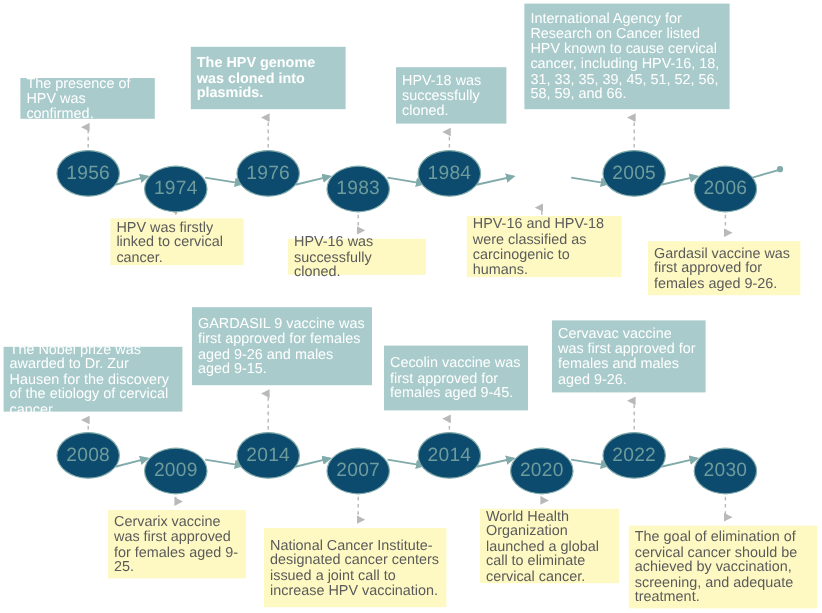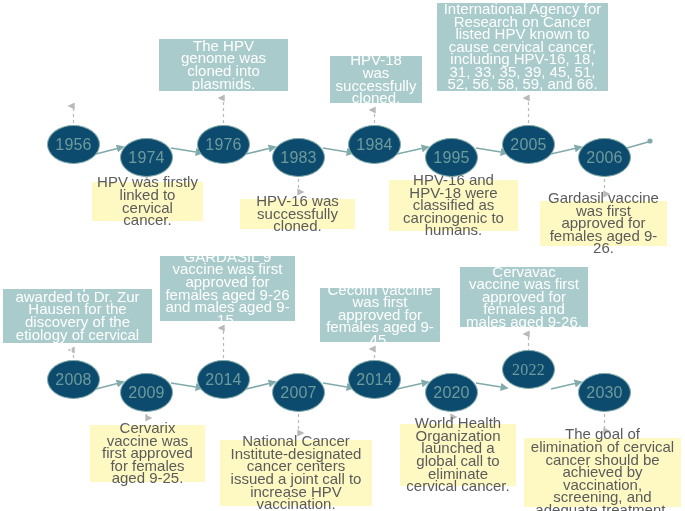--- a/index.html
+++ b/index.html
@@ -40,23 +40,23 @@
     font-size: 16px;
     letter-spacing: 0.2px;
     z-index: 3;
   }
   .callout {
     position: absolute;
     box-sizing: border-box;
     display: flex;
     align-items: center;
     justify-content: center;
-    text-align: center;
+    text-align: left;
     line-height: 12.6px;
-    font-size: 15px;
+    font-size: 12px;
     padding: 4px 5px;
     z-index: 2;
   }
   .callout.teal {
     background: #a9cbcb;
     color: #ffffff;
   }
   .callout.grey {
     background: #fef9c3;
     color: #5b5b5b;
@@ -109,73 +109,75 @@
       <line x1="73.5" y1="358" x2="73.5" y2="350" stroke="#b9b9b9" stroke-width="1.2" stroke-dasharray="3,3" marker-end="url(#arrow-dash-up)"></line>
       <line x1="146.5" y1="414" x2="146.5" y2="418" stroke="#b9b9b9" stroke-width="1.2" stroke-dasharray="3,3" marker-end="url(#arrow-dash-down)"></line>
       <line x1="223.5" y1="358" x2="223.5" y2="328" stroke="#b9b9b9" stroke-width="1.2" stroke-dasharray="3,3" marker-end="url(#arrow-dash-up)"></line>
       <line x1="298.5" y1="414" x2="298.5" y2="433" stroke="#b9b9b9" stroke-width="1.2" stroke-dasharray="3,3" marker-end="url(#arrow-dash-down)"></line>
       <line x1="374.5" y1="358" x2="374.5" y2="349" stroke="#b9b9b9" stroke-width="1.2" stroke-dasharray="3,3" marker-end="url(#arrow-dash-up)"></line>
       <line x1="451.5" y1="414" x2="451.5" y2="417" stroke="#b9b9b9" stroke-width="1.2" stroke-dasharray="3,3" marker-end="url(#arrow-dash-down)"></line>
       <line x1="528.5" y1="358" x2="528.5" y2="334" stroke="#b9b9b9" stroke-width="1.2" stroke-dasharray="3,3" marker-end="url(#arrow-dash-up)"></line>
       <line x1="604.5" y1="414" x2="604.5" y2="431" stroke="#b9b9b9" stroke-width="1.2" stroke-dasharray="3,3" marker-end="url(#arrow-dash-down)"></line>
     </svg>
 <div class="node" style="left: 47px; top: 125px;">1956</div>
+    <div class="callout teal" style="left: 17px; top: 65px; width: 112px; height: 34px;">
+      <span>The presence of HPV was confirmed.</span>
+    </div>
     <div class="node" style="left: 120px; top: 138px;">1974</div>
     <div class="callout grey" style="left: 92px; top: 182px; width: 111px; height: 39px;">
       <span>HPV was firstly linked to cervical cancer.</span>
     </div>
     <div class="node" style="left: 197px; top: 125px;">1976</div>
-    <div class="callout teal" style="left: 159px; top: 39px; width: 129px; height: 52px;">
+    <div class="callout teal" style="left: 159px; top: 39px; width: 129px; height: 52px; font-weight: bold;">
       <span>The HPV genome was cloned into plasmids.</span>
     </div>
     <div class="node" style="left: 272px; top: 138px;">1983</div>
     <div class="callout grey" style="left: 240px; top: 199px; width: 115px; height: 30px;">
       <span>HPV-16 was successfully cloned.</span>
     </div>
     <div class="node" style="left: 348px; top: 125px;">1984</div>
     <div class="callout teal" style="left: 330px; top: 56px; width: 92px; height: 47px;">
       <span>HPV-18 was successfully cloned.</span>
     </div>
-    <div class="node" style="left: 425px; top: 138px;">1995</div>
     <div class="callout grey" style="left: 389px; top: 180px; width: 129px; height: 51px;">
       <span>HPV-16 and HPV-18 were classified as carcinogenic to humans.</span>
     </div>
     <div class="node" style="left: 502px; top: 125px;">2005</div>
     <div class="callout teal" style="left: 437px; top: 3px; width: 171px; height: 88px;">
       <span>International Agency for Research on Cancer listed HPV known to cause cervical cancer, including  HPV-16, 18, 31, 33, 35, 39, 45, 51, 52, 56, 58, 59, and 66.</span>
     </div>
     <div class="node" style="left: 578px; top: 138px;">2006</div>
     <div class="callout grey" style="left: 540px; top: 201px; width: 127px; height: 45px;">
       <span>Gardasil vaccine was first approved for females aged 9-26.</span>
     </div>
     <div class="node" style="left: 47px; top: 360px;">2008</div>
     <div class="callout teal" style="left: 3px; top: 289px; width: 149px; height: 54px;">
       <span>The Nobel prize was awarded to Dr. Zur Hausen for the discovery of the etiology of cervical cancer.</span>
     </div>
     <div class="node" style="left: 120px; top: 373px;">2009</div>
     <div class="callout grey" style="left: 90px; top: 425px; width: 115px; height: 57px;">
       <span>Cervarix vaccine was first approved  for females aged 9-25.</span>
     </div>
     <div class="node" style="left: 197px; top: 360px;">2014</div>
-    <div class="callout teal" style="left: 160px; top: 256px; width: 135px; height: 65px;">
+    <div class="callout teal" style="left: 160px; top: 256px; width: 150px; height: 65px;">
       <span>GARDASIL 9 vaccine was first approved for females aged 9-26 and males aged 9-15.</span>
     </div>
     <div class="node" style="left: 272px; top: 373px;">2007</div>
     <div class="callout grey" style="left: 220px; top: 440px; width: 152px; height: 66px;">
       <span>National Cancer Institute-designated cancer centers issued a joint call to increase HPV vaccination.</span>
     </div>
     <div class="node" style="left: 348px; top: 360px;">2014</div>
     <div class="callout teal" style="left: 320px; top: 288px; width: 120px; height: 54px;">
       <span>Cecolin vaccine was first approved for females aged 9-45.</span>
     </div>
     <div class="node" style="left: 425px; top: 373px;">2020</div>
     <div class="callout grey" style="left: 400px; top: 424px; width: 116px; height: 62px;">
       <span>World Health Organization launched a global call to eliminate cervical cancer.</span>
     </div>
-    <div class="node" style="left: 502px; top: 350px; font-family: Liberation Serif, serif;">2022</div>
+    <div class="node" style="left: 502px; top: 360px;">2022</div>
     <div class="callout teal" style="left: 460px; top: 267px; width: 128px; height: 60px;">
       <span>Cervavac vaccine was first approved for females and males aged 9-26.</span>
     </div>
     <div class="node" style="left: 578px; top: 373px;">2030</div>
     <div class="callout grey" style="left: 524px; top: 438px; width: 157px; height: 69px;">
       <span>The goal of elimination of cervical cancer should be achieved by vaccination, screening, and adequate treatment.</span>
     </div>
   </div>
 
 </body></html>

